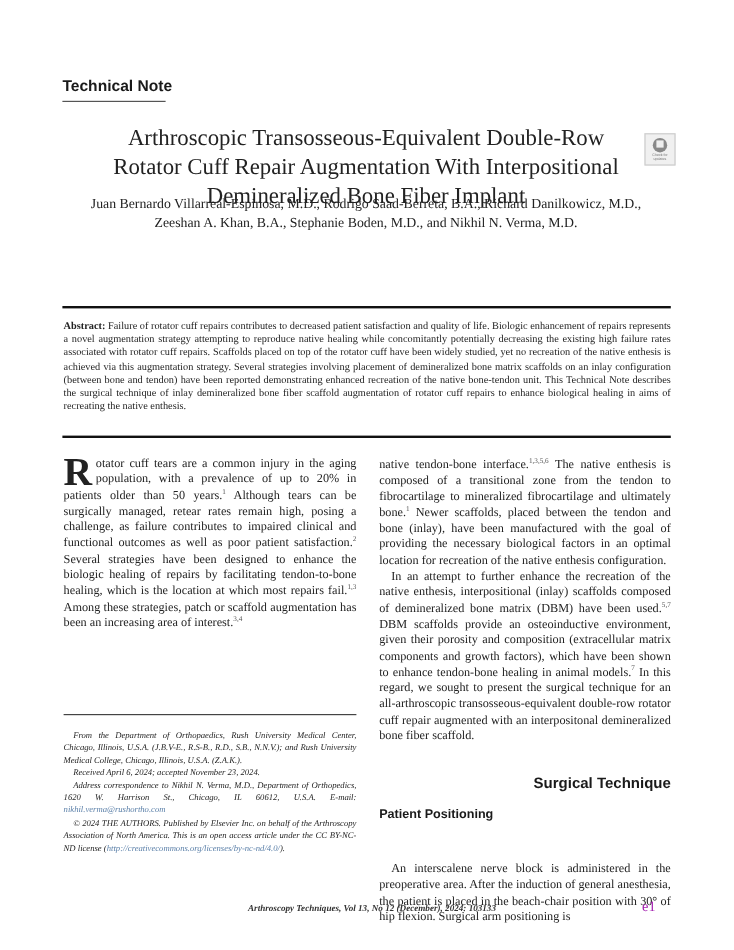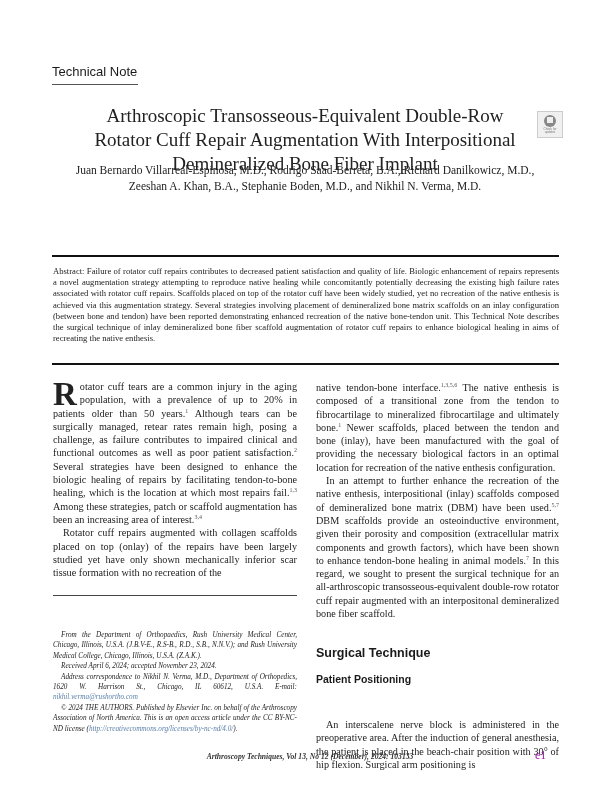--- a/index.html
+++ b/index.html
@@ -1,52 +1,52 @@
 <!DOCTYPE html>
 <html><head>
   <meta charset="utf-8">
   <style>
     html, body { margin: 0; padding: 0; background: #ffffff; }
     body { width: 612px; height: 792px; position: relative; overflow: hidden; color: #1a1a1a; }
     .abs { position: absolute; }
     .serif { font-family: "Liberation Serif", "DejaVu Serif", serif; }
     .sans { font-family: "Liberation Sans", "DejaVu Sans", sans-serif; }
 
-    #section-label { left: 52px; top: 64px; font-size: 13px; font-weight: normal; }
+    #section-label { left: 52px; top: 64px; font-size: 13px; font-weight: bold; }
     #section-rule { left: 52px; top: 84px; width: 86px; height: 1px; background: #555; }
 
     #title { left: 90px; top: 104px; width: 430px; text-align: center; font-size: 19px; line-height: 24px; color: #222; }
     #crossmark { left: 537px; top: 111px; width: 24px; height: 25px; border: 1px solid #ccc; background: #f0f0f0; }
     #crossmark .circ { position:absolute; left:6px; top:3px; width:12px; height:12px; border-radius:50%; background:#888; }
     #crossmark .bm { position:absolute; left:9px; top:5px; width:6px; height:6px; background:#eee; }
     #crossmark .lbl { position:absolute; left:0; top:16px; width:24px; font-size:3px; line-height:3px; color:#777; text-align:center; }
 
     #authors { left: 60px; top: 163px; width: 490px; text-align: center; font-size: 11.5px; line-height: 15.5px; color: #222; }
 
     .thick-rule { left: 52px; width: 507px; height: 2px; background: #111; }
     #rule-top { top: 255px; }
     #rule-bottom { top: 363px; }
 
     #abstract { left: 53px; top: 266px; width: 506px; font-size: 8.6px; line-height: 11.2px; text-align: justify; color: #222; }
-    #abstract b { font-weight: normal; }
+    #abstract b { font-weight: bold; }
 
     .col { font-size: 10.2px; line-height: 13.3px; text-align: justify; color: #222; }
     #col-left { left: 53px; top: 380px; width: 244px; }
     #col-right { left: 316px; top: 381px; width: 243px; }
     .col p { margin: 0; text-indent: 10px; }
     .col p.noindent { text-indent: 0; }
     .dropcap { float: left; font-size: 33px; line-height: 24px; font-weight: bold; margin: 2px 3px 0 0; }
     sup { font-size: 6px; line-height: 0; color: #555; }
 
     #fn-rule { left: 53px; top: 595px; width: 244px; height: 1px; background: #444; }
-    #footnotes { left: 53px; top: 630px; width: 244px; font-size: 7.2px; line-height: 10.4px; font-style: italic; color: #222; text-align: justify; }
+    #footnotes { left: 53px; top: 608px; width: 244px; font-size: 7.2px; line-height: 10.4px; font-style: italic; color: #222; text-align: justify; }
     #footnotes p { margin: 0; text-indent: 8px; }
     .link { color: #5a7fa8; margin-top: 12px; }
 
-    #sec-heading { left: 316px; top: 646px; width: 243px; text-align: left; font-size: 12.5px; font-weight: bold; }
+    #sec-heading { left: 316px; top: 646px; width: 243px; text-align: right; font-size: 12.5px; font-weight: bold; }
     #subsec-heading { left: 316px; top: 673px; font-size: 10.5px; font-weight: bold; }
     #col-right2 { left: 316px; top: 718px; width: 243px; }
 
     #footer-journal { left: 150px; top: 752px; width: 320px; text-align: center; font-size: 7.6px; font-style: italic; color: #333; font-weight: bold; }
     #footer-page { left: 535px; top: 748px; font-size: 12px; color: #a21caf; }
   </style>
 </head>
 <body>
 
 <div class="abs sans" id="section-label">Technical Note</div>
@@ -61,21 +61,20 @@
 </div>
 
 <div class="abs serif" id="authors">Juan Bernardo Villarreal-Espinosa, M.D., Rodrigo Saad-Berreta, B.A., Richard Danilkowicz, M.D., Zeeshan A. Khan, B.A., Stephanie Boden, M.D., and Nikhil N. Verma, M.D.</div>
 
 <div class="abs thick-rule" id="rule-top"></div>
 <div class="abs serif" id="abstract"><b>Abstract:</b> <span>Failure of rotator cuff repairs contributes to decreased patient satisfaction and quality of life. Biologic enhancement of repairs represents a novel augmentation strategy attempting to reproduce native healing while concomitantly potentially decreasing the existing high failure rates associated with rotator cuff repairs. Scaffolds placed on top of the rotator cuff have been widely studied, yet no recreation of the native enthesis is achieved via this augmentation strategy. Several strategies involving placement of demineralized bone matrix scaffolds on an inlay configuration (between bone and tendon) have been reported demonstrating enhanced recreation of the native bone-tendon unit. This Technical Note describes the surgical technique of inlay demineralized bone fiber scaffold augmentation of rotator cuff repairs to enhance biological healing in aims of recreating the native enthesis.</span></div>
 <div class="abs thick-rule" id="rule-bottom"></div>
 
 <div class="abs serif col" id="col-left">
   <p class="noindent"><span class="dropcap">R</span><span>otator cuff tears are a common injury in the aging population, with a prevalence of up to 20% in patients older than 50 years.</span><sup>1</sup><span> Although tears can be surgically managed, retear rates remain high, posing a challenge, as failure contributes to impaired clinical and functional outcomes as well as poor patient satisfaction.</span><sup>2</sup><span> Several strategies have been designed to enhance the biologic healing of repairs by facilitating tendon-to-bone healing, which is the location at which most repairs fail.</span><sup>1,3</sup><span> Among these strategies, patch or scaffold augmentation has been an increasing area of interest.</span><sup>3,4</sup></p>
-  <p>Rotator cuff repairs augmented with collagen scaffolds placed on top (onlay) of the repairs have been largely studied yet have only shown mechanically inferior scar tissue formation with no recreation of the</p>
 </div>
 
 <div class="abs" id="fn-rule"></div>
 <div class="abs serif" id="footnotes">
   <p>From the Department of Orthopaedics, Rush University Medical Center, Chicago, Illinois, U.S.A. (J.B.V-E., R.S-B., R.D., S.B., N.N.V.); and Rush University Medical College, Chicago, Illinois, U.S.A. (Z.A.K.).</p>
   <p>Received April 6, 2024; accepted November 23, 2024.</p>
   <p><span>Address correspondence to Nikhil N. Verma, M.D., Department of Orthopedics, 1620 W. Harrison St., Chicago, IL 60612, U.S.A. E-mail: </span><span class="link">nikhil.verma@rushortho.com</span></p>
   <p><span>© 2024 THE AUTHORS. Published by Elsevier Inc. on behalf of the Arthroscopy Association of North America. This is an open access article under the CC BY-NC-ND license (</span><span class="link">http://creativecommons.org/licenses/by-nc-nd/4.0/</span><span>).</span></p>
 </div>
 

